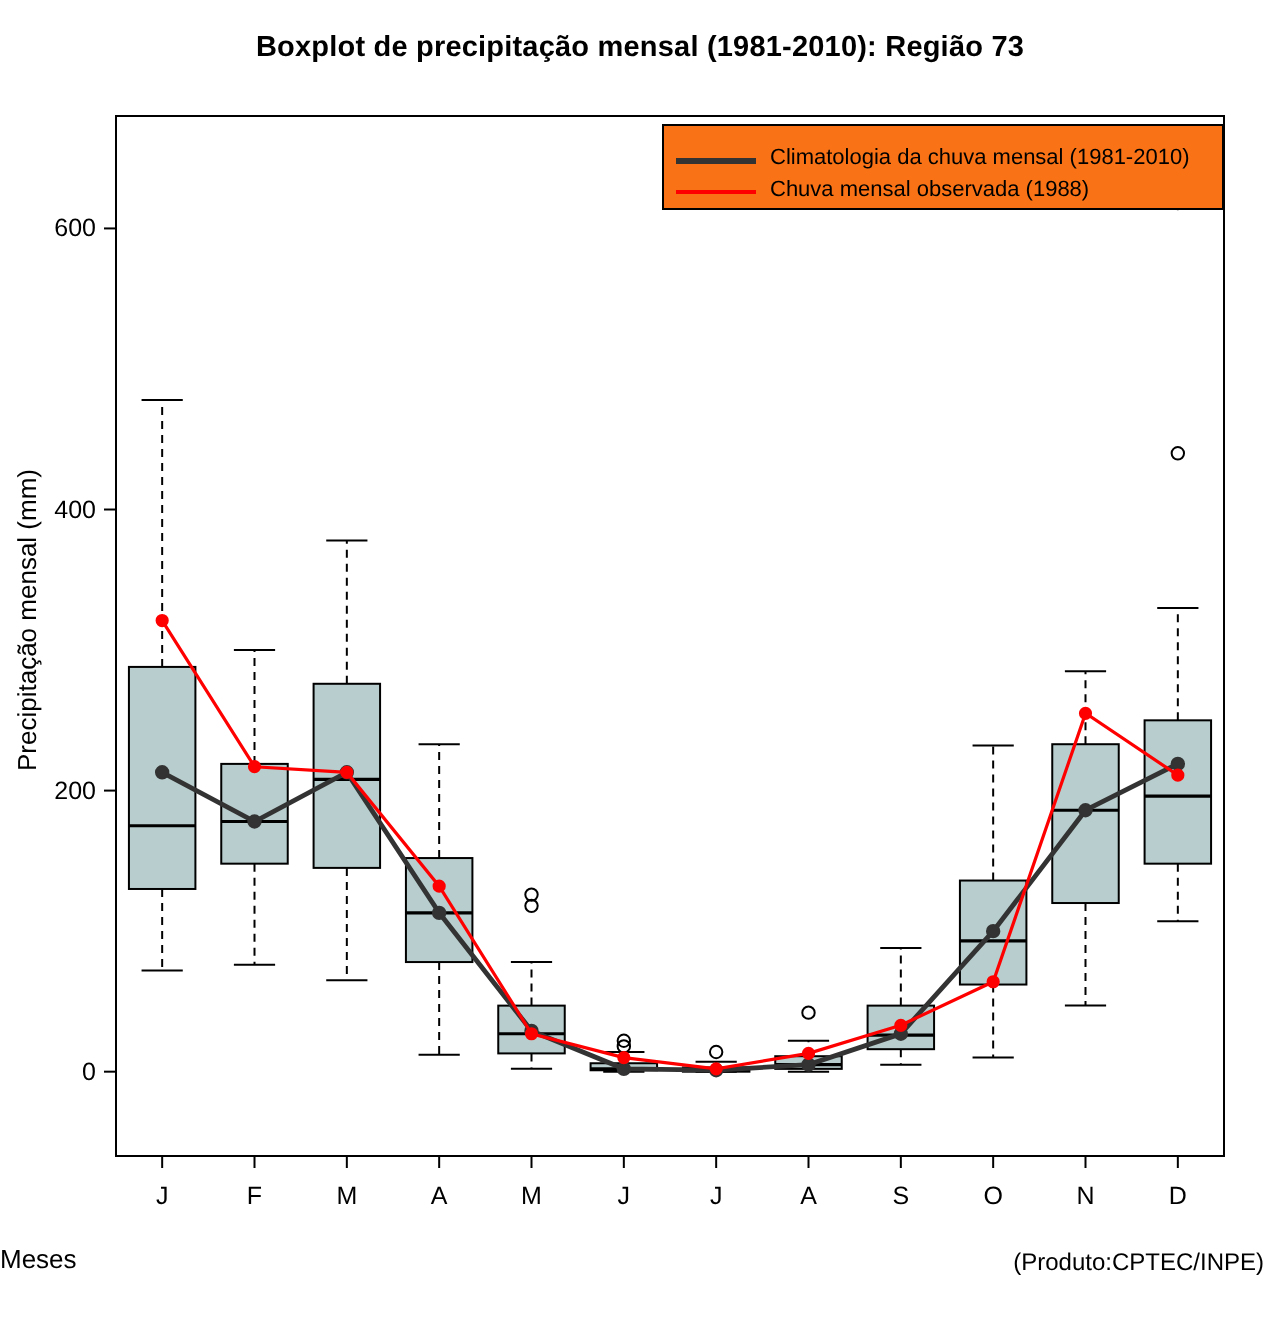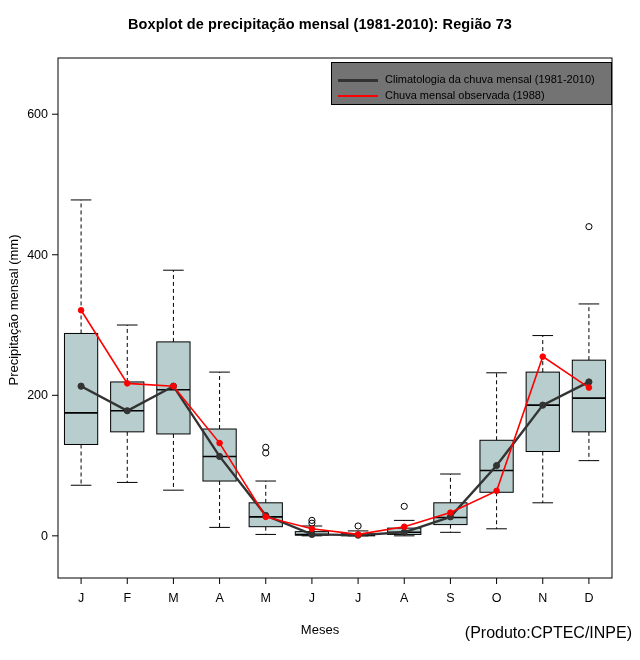--- a/index.html
+++ b/index.html
@@ -44,36 +44,36 @@
     text-align: center;
     transform: rotate(-90deg);
     transform-origin: 100px 10px;
     font-size: 13px;
   }
   #xlabel {
     position: absolute;
     left: 0;
     top: 622px;
     width: 640px;
-    text-align: center;
+    text-align: left;
     font-size: 13px;
   }
   #credit {
     position: absolute;
     right: 8px;
     top: 624px;
-    font-size: 16px;
+    font-size: 12px;
   }
   .legend-box {
     position: absolute;
     left: 331px;
     top: 62px;
     width: 281px;
     height: 43px;
-    background: #737373;
+    background: #f97316;
     border: 1px solid #000000;
     box-sizing: border-box;
   }
   .legend-row {
     position: absolute;
     left: 6px;
     font-size: 11px;
     white-space: nowrap;
   }
   .legend-row .lbl {

